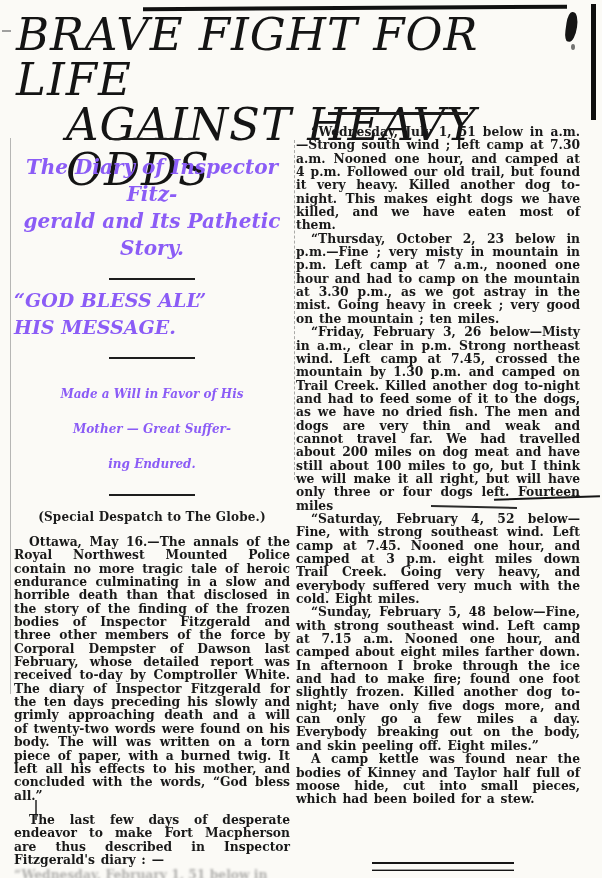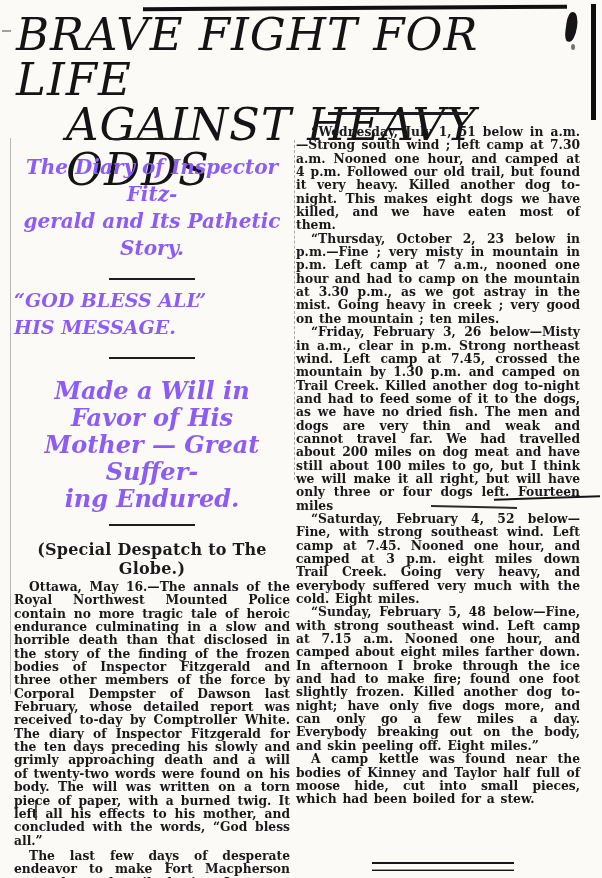--- a/index.html
+++ b/index.html
@@ -28,24 +28,24 @@
   .rule.thick{height:3px;}
   
   .col{position:absolute;}
   .col-left{left:14px;top:122px;width:276px;}
   .col-right{left:296px;top:106px;width:284px;}
   .deck{font-style:italic;font-weight:bold;color:#8b5cf6;}
   .deck1{margin-top:14px;font-size:20px;line-height:27px;text-align:center;white-space:pre-line;}
   .deck2{margin-top:7px;font-size:19px;line-height:27px;}
   .deck2 .dl1{text-align:left;}
   .deck2 .dl2{padding-right:6px;}
-  .deck3{margin-top:18px;font-size:24px;line-height:27px;text-align:center;white-space:pre-line;}
-  .credit{margin-top:14px;font-size:16px;font-weight:bold;text-align:center;letter-spacing:.2px;}
+  .deck3{margin-top:18px;font-size:12px;line-height:35px;text-align:center;white-space:pre-line;}
+  .credit{margin-top:14px;font-size:12px;font-weight:bold;text-align:center;letter-spacing:.2px;}
   .body-par{margin:0;font-size:12.3px;line-height:13.35px;font-weight:700;text-align:justify;text-indent:15px;color:#191919;word-spacing:1.5px;}
-  .col-left .body-par{margin-top:2px;}
+  .col-left .body-par{margin-top:11px;}
   .ghost-line{margin-top:1px;font-size:12.3px;font-weight:700;color:#555;filter:blur(1.2px);opacity:.45;white-space:nowrap;overflow:hidden;}
   .rule-c{margin:16px auto 0 95px;width:86px;}
   .col-right .top-rule-r{margin:6px 0 10px 32px;width:140px;}
   .double-rule{position:absolute;left:372px;top:862px;width:142px;height:5px;border-top:2px solid #161616;border-bottom:2px solid #161616;}
   .double-rule-shadow{position:absolute;left:372px;top:869px;width:142px;height:1px;background:#9a9a9a;}
 </style>
 </head>
 <body>
 
 <div class="top-rule"></div>

